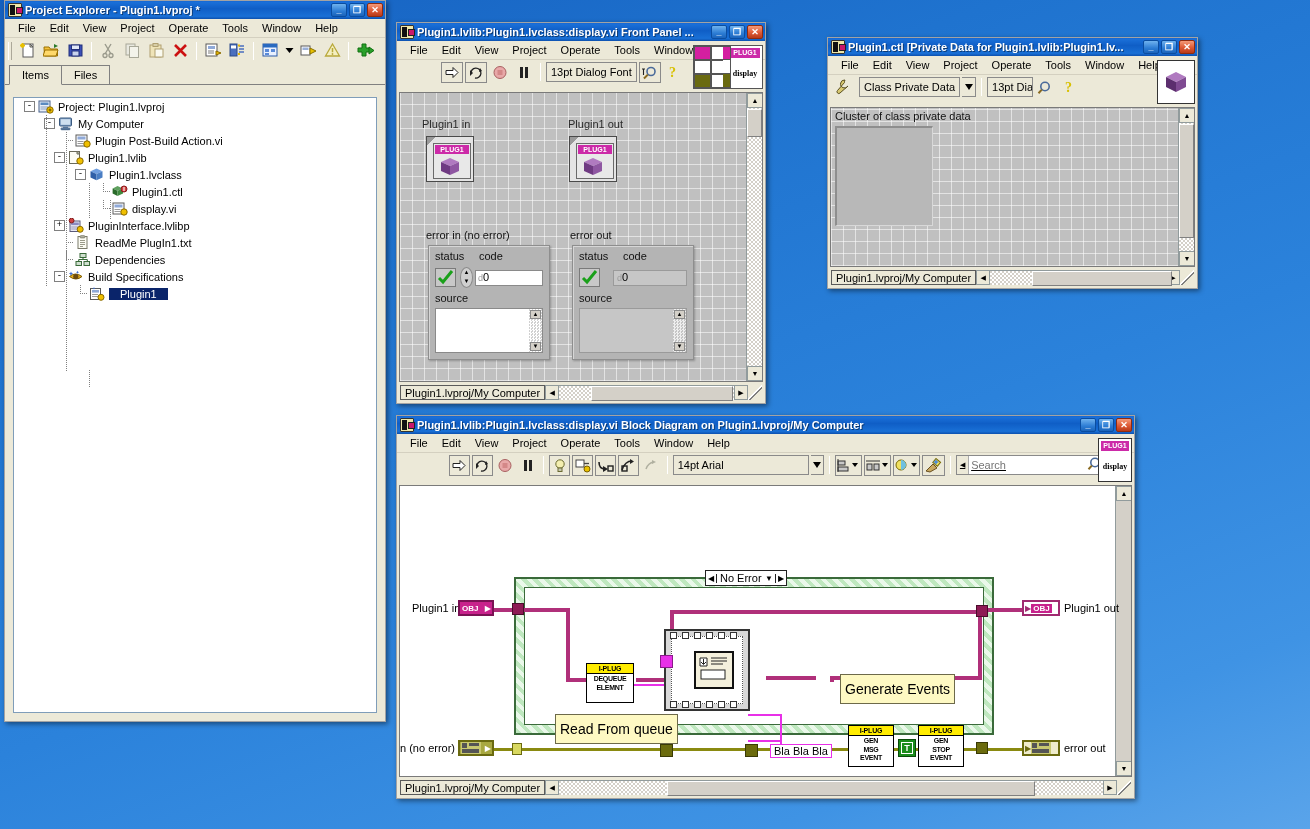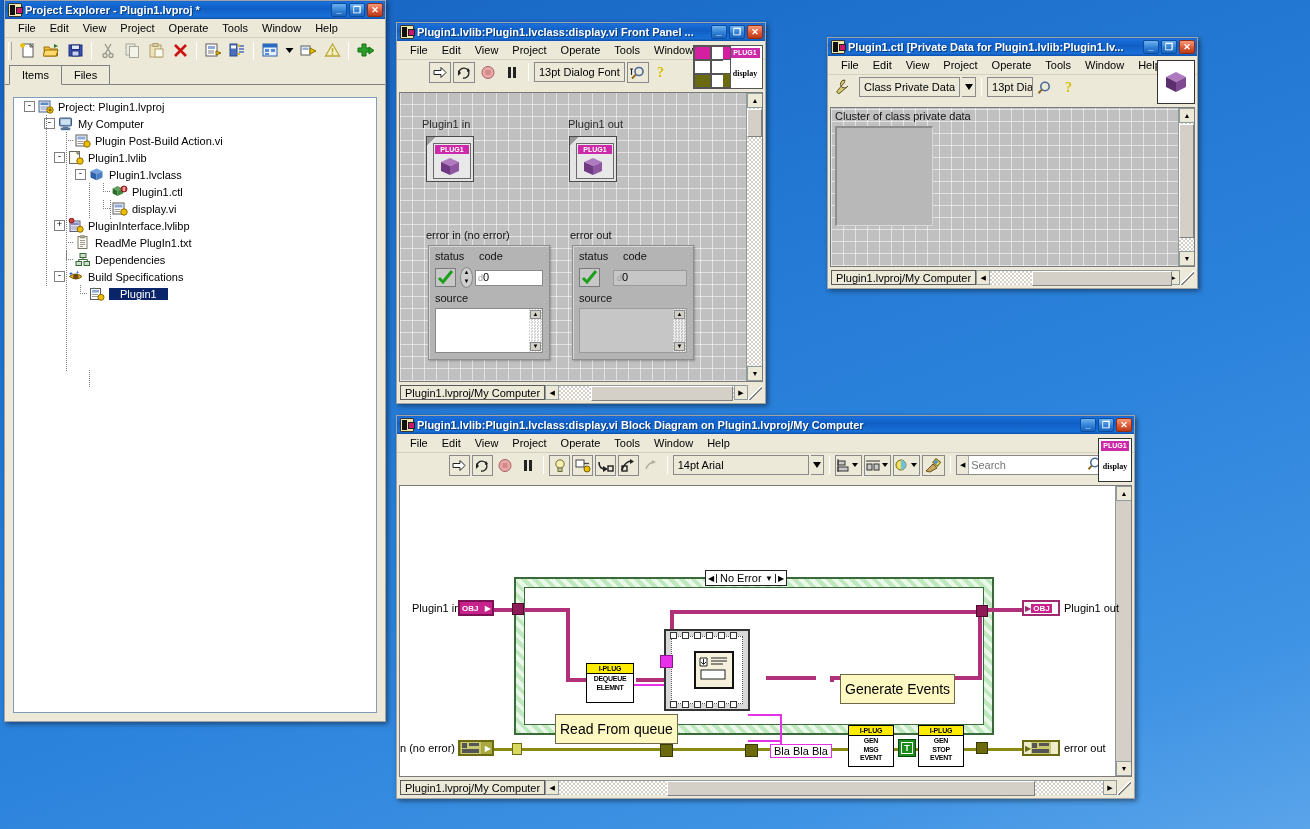--- a/index.html
+++ b/index.html
@@ -404,21 +404,21 @@
     <span>File</span>
     <span>Edit</span>
     <span>View</span>
     <span>Project</span>
     <span>Operate</span>
     <span>Tools</span>
     <span>Window</span>
     <span style="overflow:hidden;max-width:14px;">Help</span>
   </div>
 
-  <div class="toolbar" style="height:24px;padding-left:32px;">
+  <div class="toolbar" style="height:24px;padding-left:32px;margin-left:12px;">
     <span class="tbtn" style="border:1px solid #8a8a8a;">
         <svg width="16" height="15">
           <path d="M2 5.5 h7 v-3 l5 5 -5 5 v-3 h-7 z" fill="#fff" stroke="#222"></path>
         </svg>
       </span>
     <span class="tbtn" style="border:1px solid #8a8a8a;">
         <svg width="16" height="15">
           <path d="M3 9 a5 5 0 1 1 4 4" fill="none" stroke="#222" stroke-width="1.3"></path>
           <path d="M2 5 l3 3 -3 3 z" fill="#222"></path>
           <path d="M12 3 l2 3 -3 1 z" fill="#222"></path>
@@ -757,21 +757,21 @@
         </svg>
       </span>
     <span class="tbtn" style="width:24px;border:1px solid #8a8a8a;">
         <svg width="20" height="15">
           <path d="M2 13 L9 6 L13 10 L6 14 Z" fill="#c8a860" stroke="#6a5020"></path>
           <rect x="10" y="2" width="6" height="5" transform="rotate(40 13 4)" fill="#f0e060" stroke="#7a6a00"></rect>
           <path d="M12 1 l1 2 2 1 -2 1 -1 2 -1 -2 -2 -1 2 -1 z" fill="#4a8ad8"></path>
         </svg>
       </span>
     <span class="tsep"></span>
-    <span style="display:flex;align-items:center;height:20px;border:1px solid #8a8a8a;background:#fff;">
+    <span style="display:flex;align-items:center;height:20px;border:1px solid #8a8a8a;background:#fff;text-decoration:underline;">
       <span style="width:12px;height:18px;background:#ece9d8;border-right:1px solid #aaa;font-size:7px;text-align:center;line-height:18px;">◀</span>
       <input style="border: none; outline: none; width: 118px; font-size: 11px; color: rgb(119, 119, 119); font-family: &quot;Liberation Sans&quot;, sans-serif;" placeholder="Search">
       <span><svg width="20" height="15">
             <circle cx="8" cy="6.5" r="4.2" fill="none" stroke="#4a6a9a" stroke-width="1.6"></circle>
             <path d="M4.8 9.6 L1.5 13.2" stroke="#8a6a20" stroke-width="2"></path>
           </svg></span>
     </span>
     <span class="tbtn">
         <svg width="16" height="15">
           <text x="3" y="12" font-family="Liberation Serif,serif" font-size="14" font-weight="bold" fill="#d8c000">?</text>

